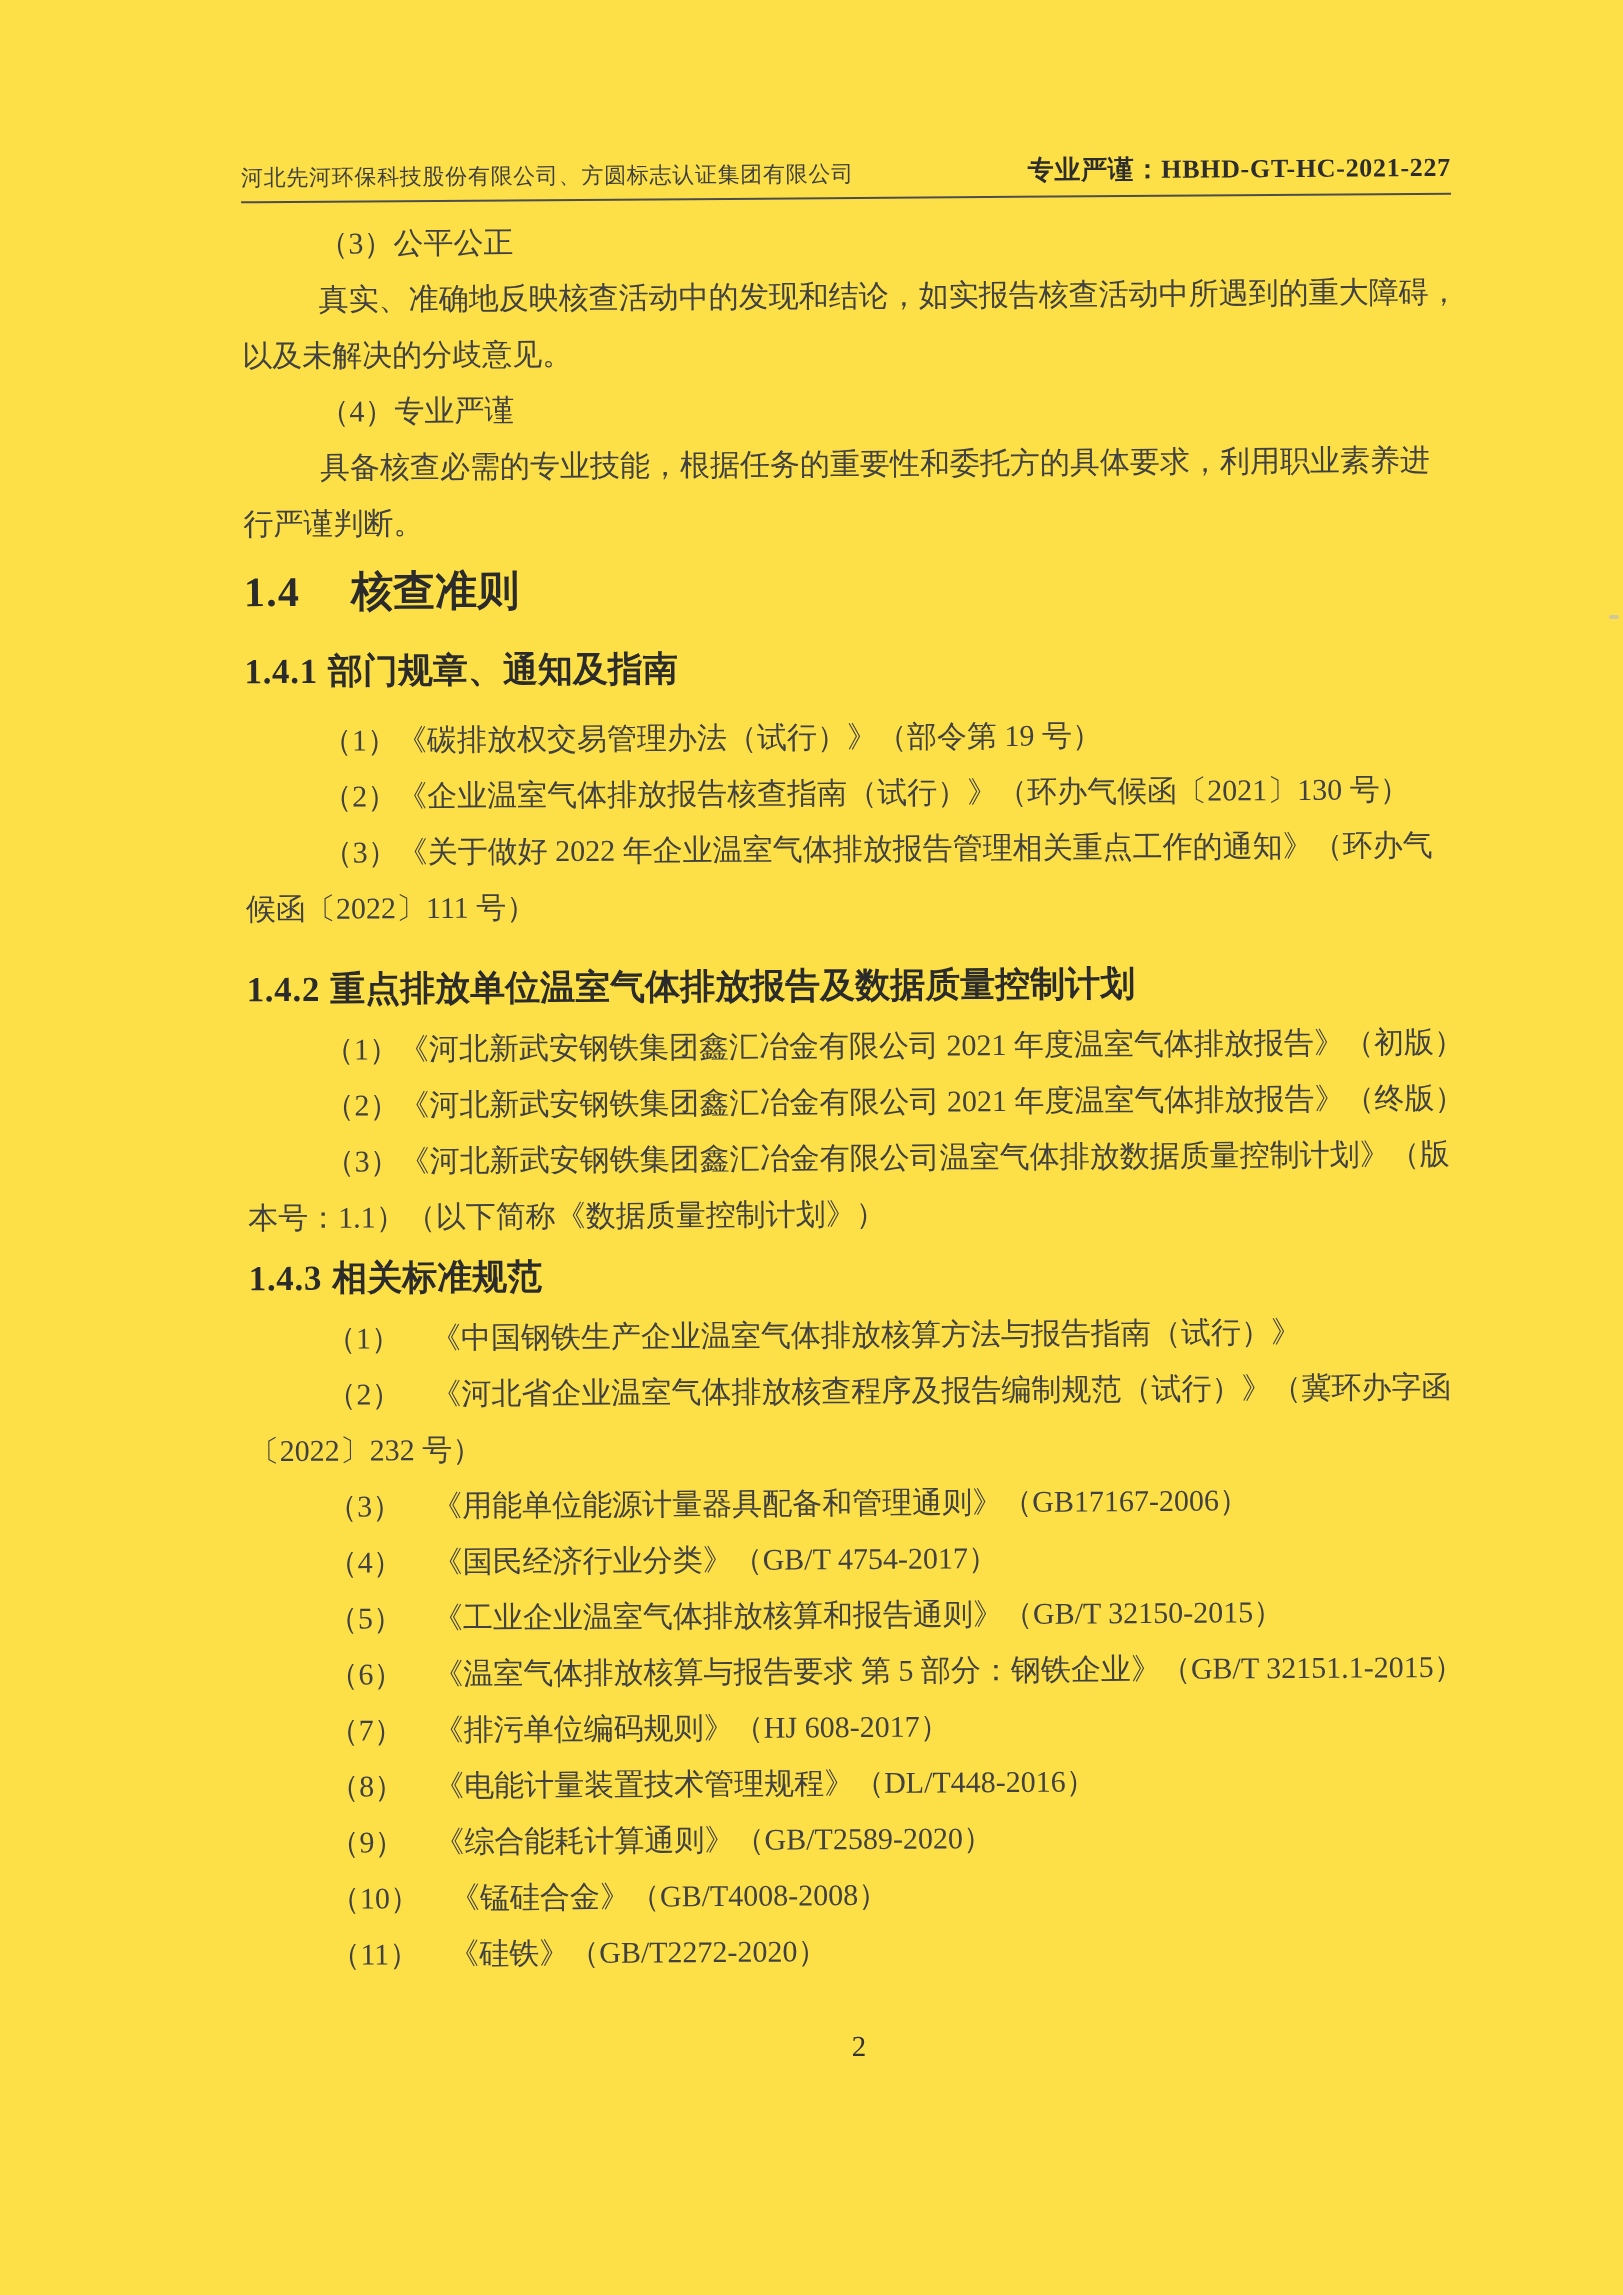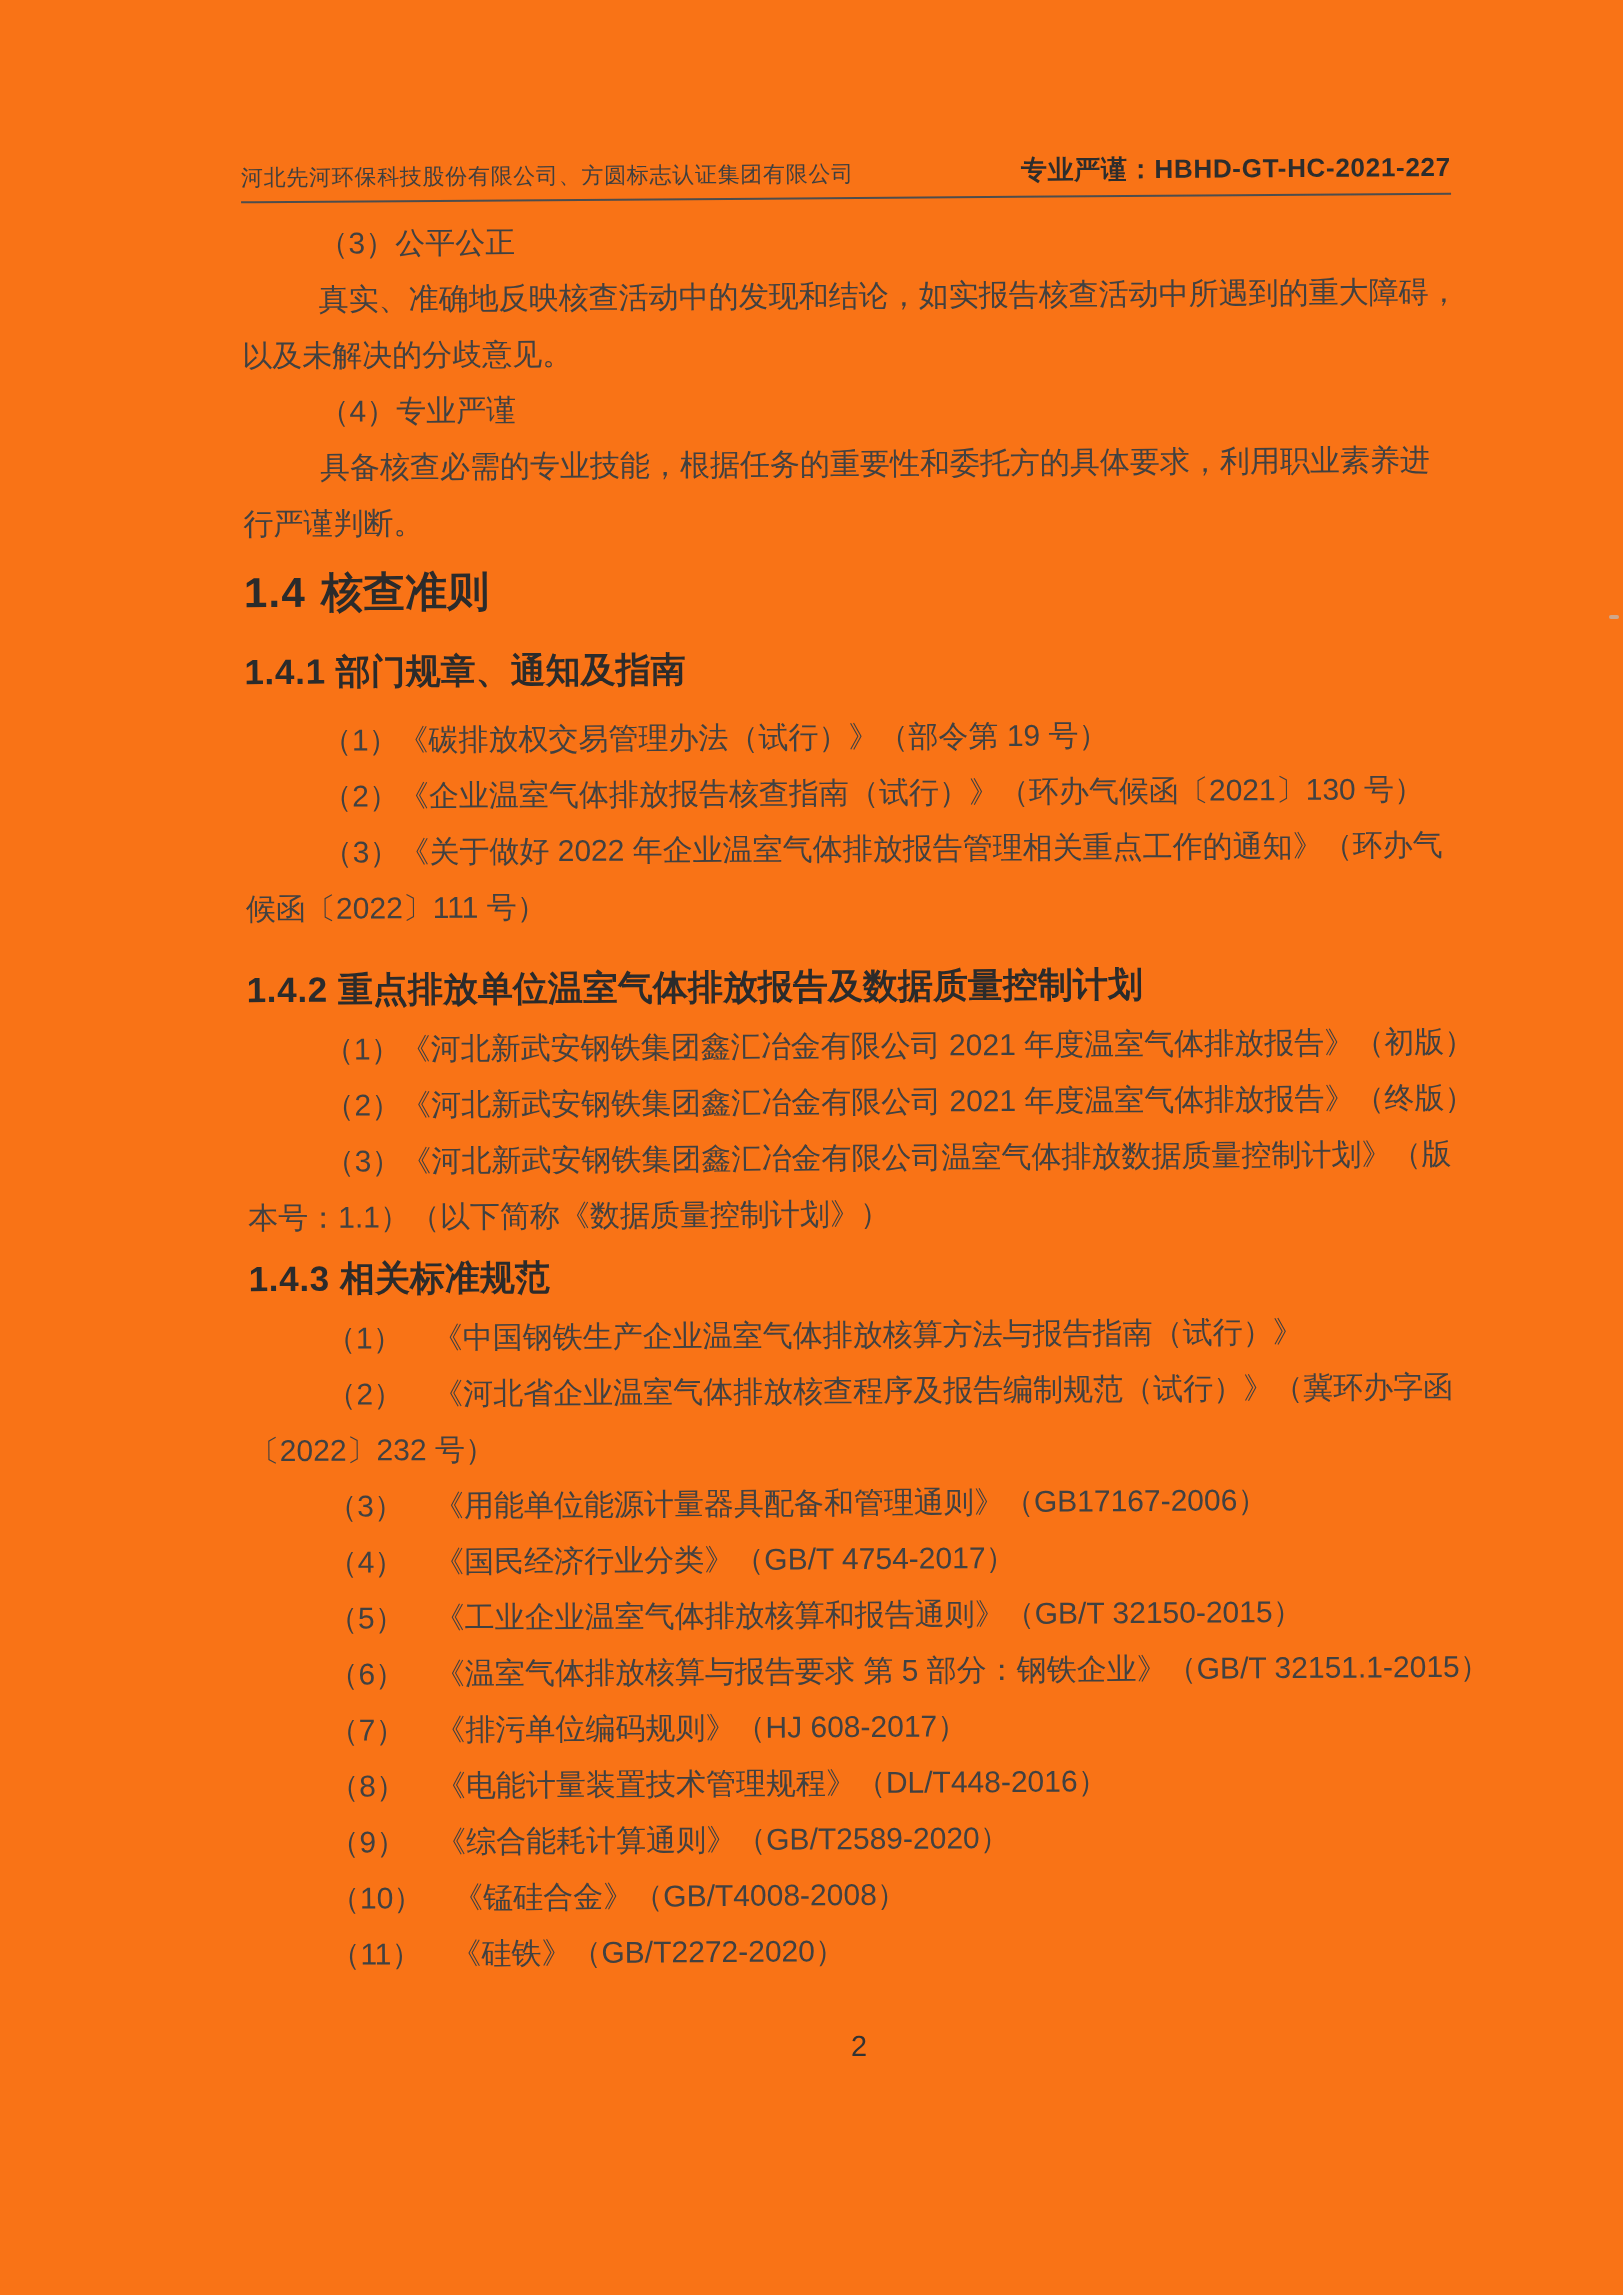--- a/index.html
+++ b/index.html
@@ -1,23 +1,23 @@
 <!DOCTYPE html>
 <html lang="zh" style="font-size:10.5px"><head>
 <meta charset="utf-8">
 <style>
   html, body { margin: 0; padding: 0; background: #ffffff; }
 
   .page {
     position: relative;
     width: 1623px;
     height: 2295px;
-    background: #f97316;
+    background: #fde047;
     overflow: hidden;
-    font-family: Liberation Sans, sans-serif;
+    font-family: Liberation Serif, serif;
     color: #414141;
   }
 
   .content {
     position: absolute;
     left: 241px;
     top: 156px;
     width: 1210px;
     transform: rotate(-0.4deg);
     transform-origin: 327px 33px;
@@ -44,21 +44,21 @@
   .intro-group { margin-top: 13px; }
 
   .h2 {
     margin: 7.9px 0 0 0;
     font-size: 42px;
     font-weight: bold;
     line-height: 65px;
     color: #2b2b2b;
     white-space: nowrap;
   }
-  .h2 .sec-num { margin-right: 15px; letter-spacing: 1.3px; }
+  .h2 .sec-num { margin-right: 51px; letter-spacing: 1.3px; }
 
   .h3 {
     margin: 14.4px 0 0 0;
     font-size: 35px;
     font-weight: bold;
     line-height: 65px;
     color: #2b2b2b;
     white-space: nowrap;
   }
   .h3 .sec-num { margin-right: 10px; letter-spacing: 0.7px; }

